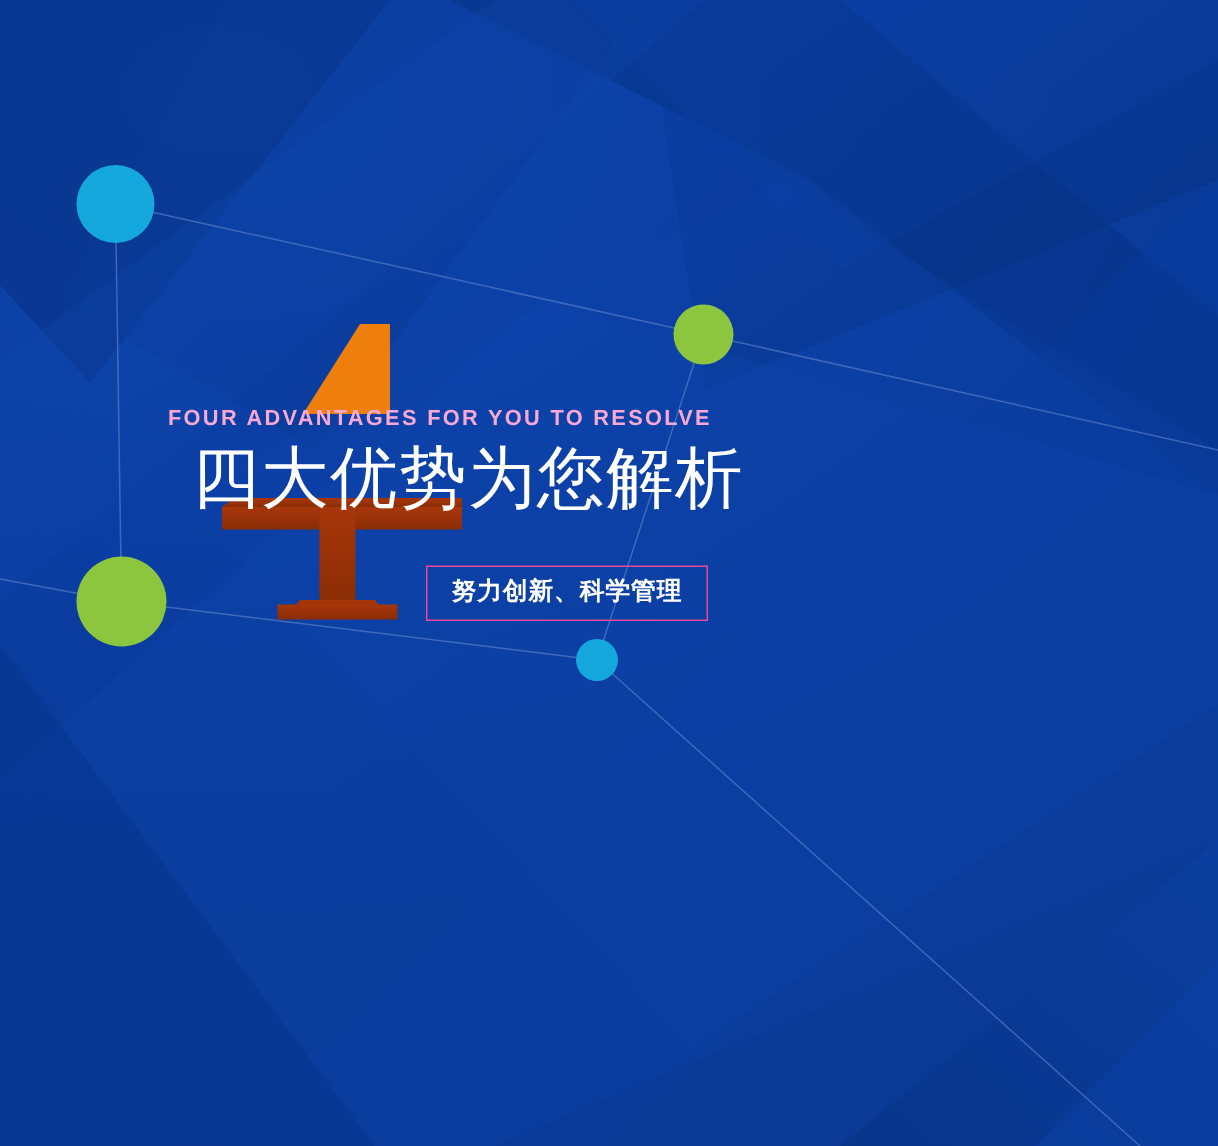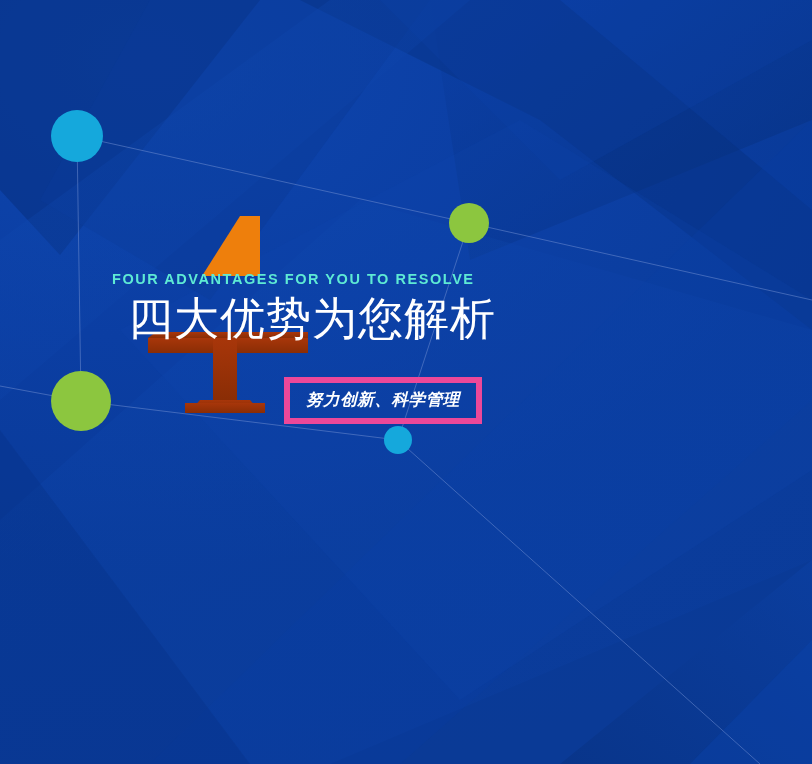--- a/index.html
+++ b/index.html
@@ -23,21 +23,21 @@
   
   .content{position:absolute;left:112px;top:196px;width:600px;}
 
   .watermark{position:absolute;left:0;top:0;width:600px;height:230px;pointer-events:none;}
 
   .eyebrow{
     position:relative;
     margin:0;padding:0;
     font-size:14.5px;font-weight:700;
     letter-spacing:1.55px;
-    color:#5eead4;
+    color:#f9a8d4;
     line-height:1;
     white-space:nowrap;
     padding-top:76px;
   }
   .headline{
     position:relative;
     margin:16px;padding:0;
     margin-top:9px;
     font-size:45px;
     font-weight:400;
@@ -45,24 +45,23 @@
     letter-spacing:1px;
     line-height:1.04;
     white-space:nowrap;
     font-family:"DejaVu Sans","Liberation Sans",sans-serif;
   }
   .subbox{
     position:relative;
     margin-top:19px;
     margin-left:172px;
     display:inline-block;
-    border:6px solid #ec4899;
+    border:1px solid #ec4899;
     padding:8px 16px 9px 16px;
     box-sizing:border-box;
-    font-style:italic;
   }
   .subbox-text{
     font-size:16.5px;
     font-weight:700;
     color:#FFFFFF;
     letter-spacing:.6px;
     line-height:1;
     white-space:nowrap;
     font-family:"DejaVu Sans","Liberation Sans",sans-serif;
   }

